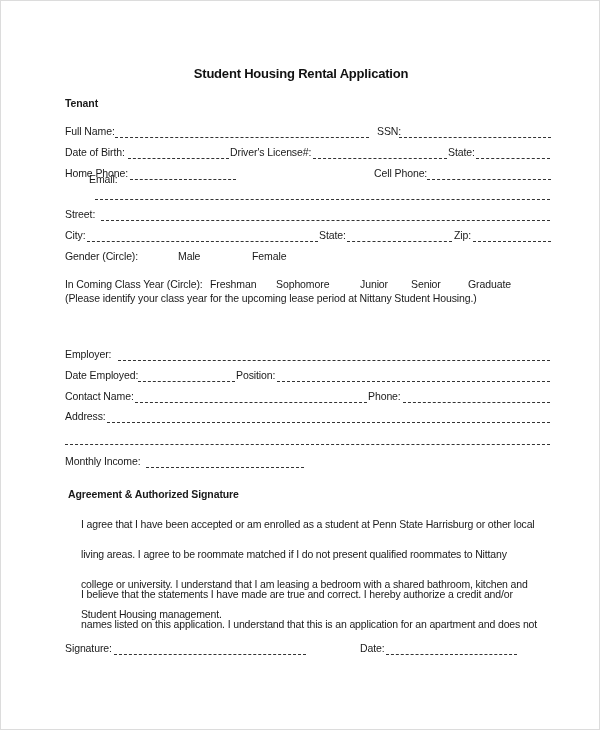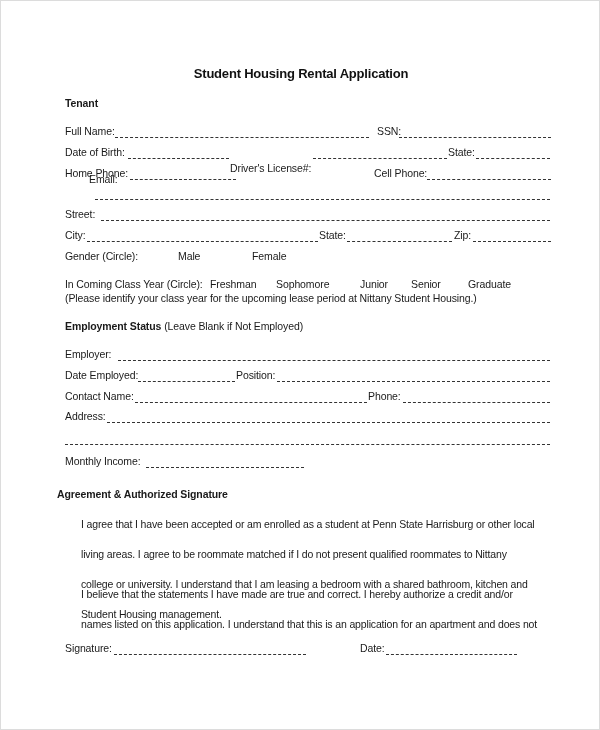--- a/index.html
+++ b/index.html
@@ -26,21 +26,21 @@
 
   <div class="t h" style="left:64px; top:96px;">Tenant</div>
 
   <div class="t" style="left:64px; top:124px;">Full Name:</div>
   <div class="line field" style="left:114px; width:254px; top:123px;"></div>
   <div class="t" style="left:376px; top:124px;">SSN:</div>
   <div class="line field" style="left:398px; width:152px; top:123px;"></div>
 
   <div class="t" style="left:64px; top:145px;">Date of Birth:</div>
   <div class="line field" style="left:127px; width:101px; top:144px;"></div>
-  <div class="t" style="left:229px; top:145px;margin-top:16px;">Driver's License#:</div>
+  <div class="t" style="left:229px; top:145px;">Driver's License#:</div>
   <div class="line field" style="left:312px; width:134px; top:144px;"></div>
   <div class="t" style="left:447px; top:145px;">State:</div>
   <div class="line field" style="left:475px; width:74px; top:144px;"></div>
 
   <div class="t" style="left:64px; top:166px;">Home Phone:</div>
   <div class="line field" style="left:129px; width:106px; top:165px;"></div>
   <div class="t" style="left:373px; top:166px;">Cell Phone:</div>
   <div class="line field" style="left:426px; width:124px; top:165px;"></div>
 
   <div class="t" style="left:64px; top:172px;margin-left:24px;">Email:</div>
@@ -61,21 +61,20 @@
   <div class="t" style="left:251px; top:249px;">Female</div>
 
   <div class="t" style="left:64px; top:277px;">In Coming Class Year (Circle):</div>
   <div class="t" style="left:209px; top:277px;">Freshman</div>
   <div class="t" style="left:275px; top:277px;">Sophomore</div>
   <div class="t" style="left:359px; top:277px;">Junior</div>
   <div class="t" style="left:410px; top:277px;">Senior</div>
   <div class="t" style="left:467px; top:277px;">Graduate</div>
   <div class="t" style="left:64px; top:291px;">(Please identify your class year for the upcoming lease period at Nittany Student Housing.)</div>
 
-  <div class="t" style="left:64px; top:319px;"><span class="h">Employment Status</span><span> (Leave Blank if Not Employed)</span></div>
 
   <div class="t" style="left:64px; top:347px;">Employer:</div>
   <div class="line field" style="left:117px; width:432px; top:346px;"></div>
 
   <div class="t" style="left:64px; top:368px;">Date Employed:</div>
   <div class="line field" style="left:137px; width:97px; top:367px;"></div>
   <div class="t" style="left:235px; top:368px;">Position:</div>
   <div class="line field" style="left:276px; width:273px; top:367px;"></div>
 
   <div class="t" style="left:64px; top:389px;">Contact Name:</div>
@@ -83,21 +82,21 @@
   <div class="t" style="left:367px; top:389px;">Phone:</div>
   <div class="line field" style="left:402px; width:147px; top:388px;"></div>
 
   <div class="t" style="left:64px; top:409px;">Address:</div>
   <div class="line field" style="left:106px; width:443px; top:408px;"></div>
   <div class="line field" style="left:64px; width:485px; top:430px;"></div>
 
   <div class="t" style="left:64px; top:454px;">Monthly Income:</div>
   <div class="line field" style="left:145px; width:158px; top:453px;"></div>
 
-  <div class="t h" style="left:56px; top:487px;">Agreement &amp; Authorized Signature</div>
+  <div class="t h" style="left:67px; top:487px;">Agreement &amp; Authorized Signature</div>
   <div class="para" style="top:500px;">
     <p>I agree that I have been accepted or am enrolled as a student at Penn State Harrisburg or other local</p>
     <p>living areas.  I agree to be roommate matched if I do not present qualified roommates to Nittany</p>
     <p>college or university.  I understand that I am leasing a bedroom with a shared bathroom, kitchen and</p>
     <p>Student Housing management.</p>
   </div>
   <div class="para" style="top:570px;">
     <p>I believe that the statements I have made are true and correct.  I hereby authorize a credit and/or</p>
     <p>names listed on this application.  I understand that this is an application for an apartment and does not</p>
   </div>

